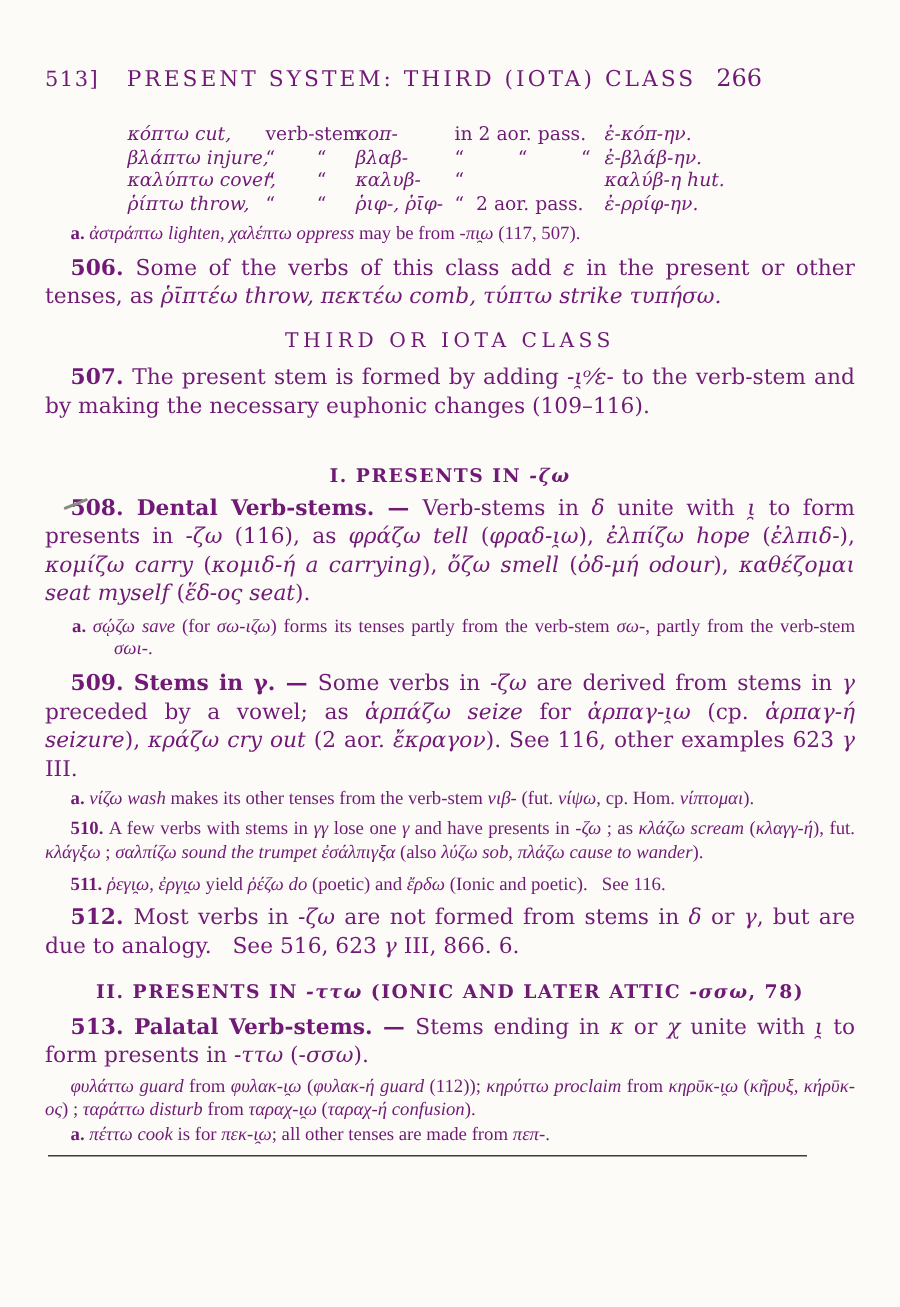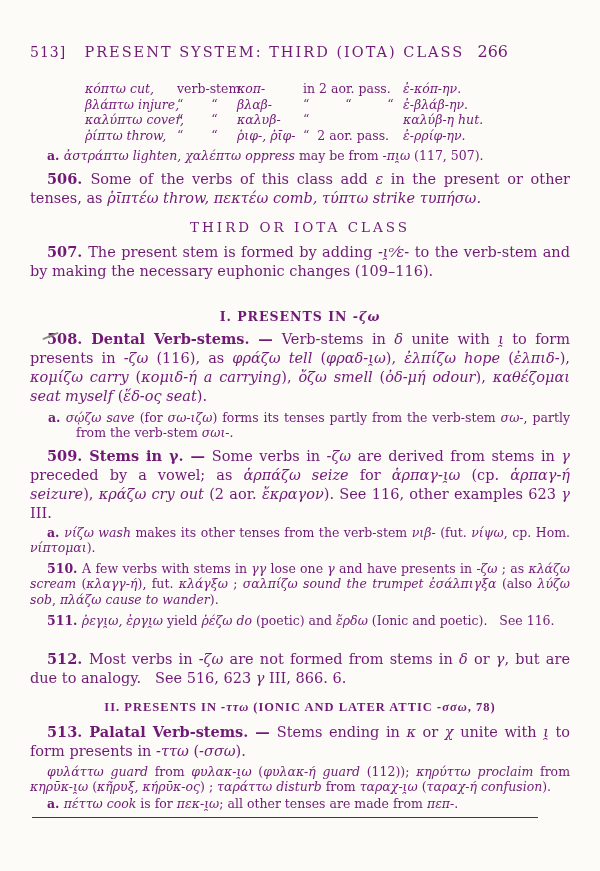--- a/index.html
+++ b/index.html
@@ -18,42 +18,42 @@
   .sec-ref { font-size:14px; letter-spacing:1px; width:62px; }
   .pg-title { flex:1; text-align:center; font-size:14.5px; letter-spacing:2px; white-space:nowrap; }
   .pg-num { font-size:16px; text-align:right; width:50px; }
   
   .vtable { margin:20px 0 0 55px; font-size:12.5px; line-height:15.5px; }
   .vrow { display:grid; grid-template-columns:92px 60px 66px 100px auto; }
   .vrow span { white-space:pre; }
   .c0,.c2,.c4 { font-style:italic; }
   
   .para { font-size:14.5px; line-height:19px; text-align:justify; text-indent:17px; }
-  .note { font-size:12.5px; line-height:15.5px; text-align:justify; }
+  .note { font-size:12.5px; line-height:15.5px; text-align:justify;font-family:Liberation Serif, serif; }
   .note.indent { text-indent:17px; }
   .note.hang { margin-left:46px; text-indent:-28px; }
   .seg-b { font-weight:bold; }
   .seg-i { font-style:italic; }
   
   .center-head { font-size:13.5px; font-weight:normal; text-align:center; letter-spacing:3px; white-space:nowrap; }
   .sub-head { font-size:12.5px; font-weight:bold; text-align:center; letter-spacing:1px; white-space:nowrap; }
   
   .mt-note-a { margin-top:5px; }
   .mt-506 { margin-top:5px; }
   .mt-third { margin-top:11px; }
   .mt-507 { margin-top:7px; }
   .mt-h1 { margin-top:28px; }
   .mt-508 { margin-top:5px; position:relative; }
   .mt-sozo { margin-top:4px; }
   .mt-509 { margin-top:5px; }
   .mt-nizo { margin-top:2px; }
   .mt-510 { margin-top:5px; }
   .mt-511 { margin-top:6px; }
-  .mt-512 { margin-top:20px; }
-  .mt-h2 { margin-top:12px;font-family:Liberation Serif, serif; }
+  .mt-512 { margin-top:4px; }
+  .mt-h2 { margin-top:12px; }
   .mt-513 { margin-top:7px; }
   .mt-phyl { margin-top:3px; }
   .mt-petto { margin-top:1px; }
   .foot-rule { border:none; border-top:1px solid #3c3c3c; width:506px; margin:6px 0 0 2px; }
   .footnote { margin-top:8px; font-size:13px; line-height:16px; text-indent:17px; }
   .pen-mark { position:absolute; left:12px; top:6px; width:17px; height:2px;
               background:#8a8a84; transform:rotate(-22deg); border-radius:1px; }
 </style>
 </head>
 <body>

